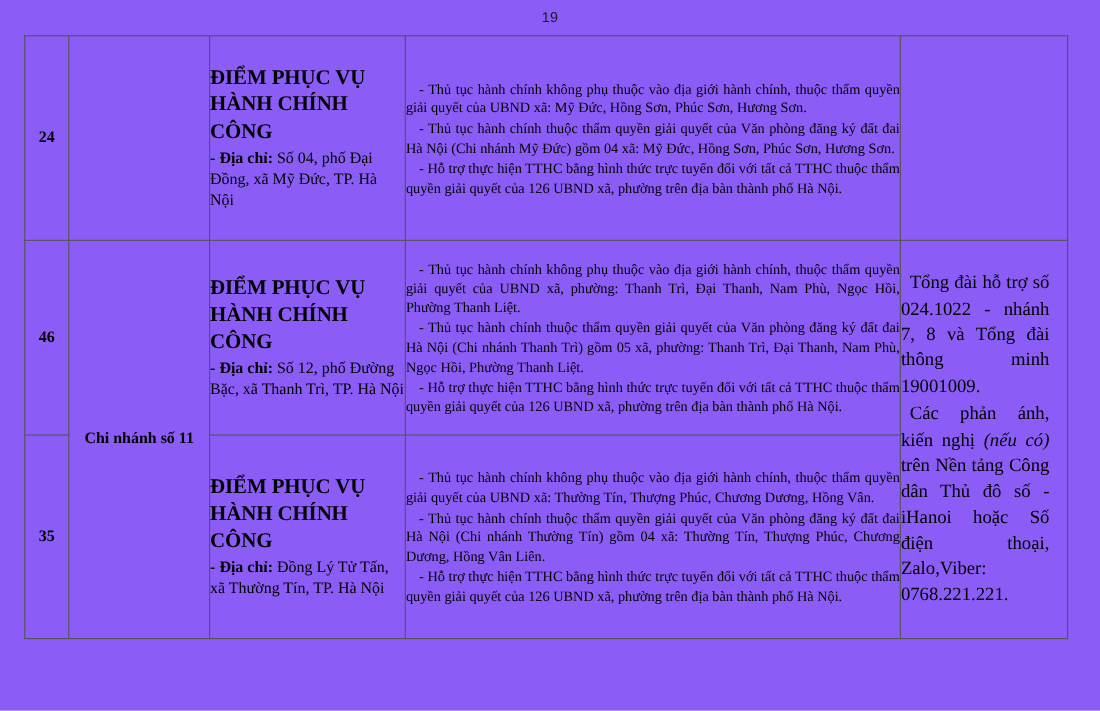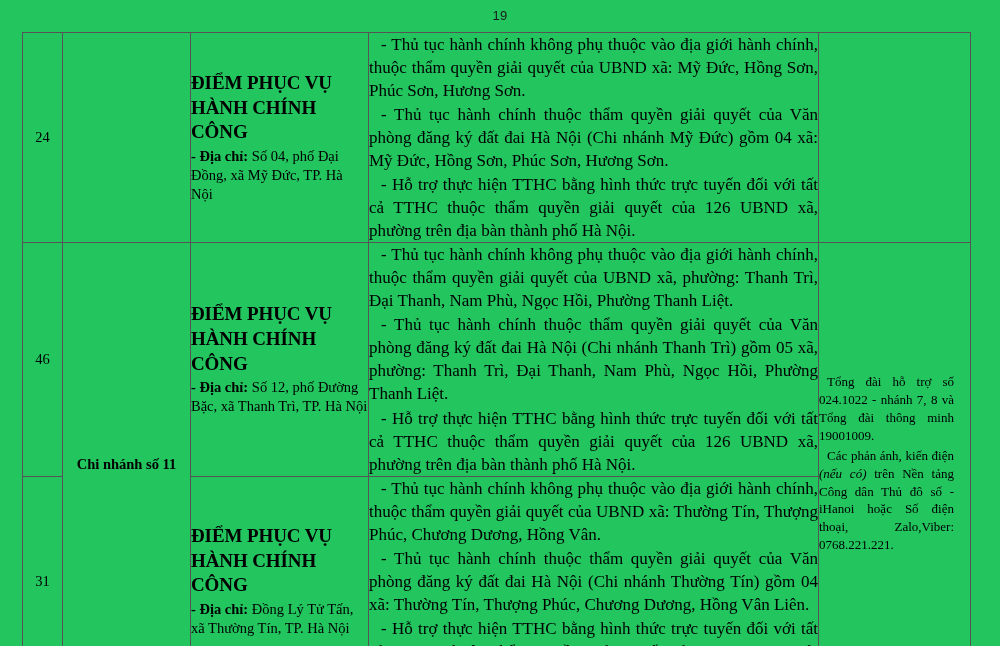--- a/index.html
+++ b/index.html
@@ -14,21 +14,21 @@
     color: #000000;
     position: relative;
     overflow: hidden;
   }
   .page {
     position: absolute;
     left: 0;
     top: 0;
     width: 1000px;
     height: 646px;
-    background: #22c55e;
+    background: #8b5cf6;
   }
   .page-number {
     position: absolute;
     top: 8px;
     left: 0;
     width: 1000px;
     text-align: center;
     font-family: "Liberation Sans", "DejaVu Sans", sans-serif;
     font-size: 13px;
     color: #1a1a1a;
@@ -48,21 +48,21 @@
     padding: 0;
   }
   .col-no    { width: 40px; }
   .col-branch{ width: 128px; }
   .col-name  { width: 178px; }
   .col-desc  { width: 450px; }
   .col-hotline { width: 152px; }
 
   td.cell-no {
     text-align: center;
-    font-weight: normal;
+    font-weight: bold;
     font-size: 14.5px;
   }
   td.cell-branch {
     text-align: center;
     font-weight: bold;
     font-size: 14.5px;
   }
   td.cell-name {
     padding: 4px 6px 4px 9px;
     vertical-align: middle;
@@ -85,30 +85,30 @@
   .org-title .t-line { display: block; }
   .addr {
     font-size: 14.5px;
     line-height: 1.32;
     margin-top: 2px;
   }
   .addr .addr-label {
     font-weight: bold;
   }
   .desc-p {
-    font-size: 17px;
+    font-size: 13px;
     line-height: 1.355;
     text-align: justify;
     text-indent: 12px;
     margin: 0 0 1px 0;
     hyphens: none;
   }
   .desc-p:last-child { margin-bottom: 0; }
   .hot-p {
-    font-size: 13px;
+    font-size: 17px;
     line-height: 1.38;
     text-align: justify;
     text-indent: 8px;
     margin: 0 16px 2px 0;
   }
   .hot-p i { }
 </style>
 </head>
 <body>
 
@@ -154,26 +154,26 @@
           </div>
           <div class="addr"><span class="addr-label">- Địa chỉ:</span><span> Số 12, phố Đường Bặc, xã Thanh Trì, TP. Hà Nội</span></div>
         </td>
         <td class="cell-desc">
           <p class="desc-p">- Thủ tục hành chính không phụ thuộc vào địa giới hành chính, thuộc thẩm quyền giải quyết của UBND xã, phường: Thanh Trì, Đại Thanh, Nam Phù, Ngọc Hồi, Phường Thanh Liệt.</p>
           <p class="desc-p">- Thủ tục hành chính thuộc thẩm quyền giải quyết của Văn phòng đăng ký đất đai Hà Nội (Chi nhánh Thanh Trì) gồm 05 xã, phường: Thanh Trì, Đại Thanh, Nam Phù, Ngọc Hồi, Phường Thanh Liệt.</p>
           <p class="desc-p">- Hỗ trợ thực hiện TTHC bằng hình thức trực tuyến đối với tất cả TTHC thuộc thẩm quyền giải quyết của 126 UBND xã, phường trên địa bàn thành phố Hà Nội.</p>
         </td>
         <td class="cell-hotline" rowspan="2">
           <p class="hot-p">Tổng đài hỗ trợ số 024.1022 - nhánh 7, 8 và Tổng đài thông minh 19001009.</p>
-          <p class="hot-p"><span>Các phản ánh, kiến điện </span><i>(nếu có)</i><span> trên Nền tảng Công dân Thủ đô số - iHanoi hoặc Số điện thoại, Zalo,Viber: 0768.221.221.</span></p>
+          <p class="hot-p"><span>Các phản ánh, kiến nghị </span><i>(nếu có)</i><span> trên Nền tảng Công dân Thủ đô số - iHanoi hoặc Số điện thoại, Zalo,Viber: 0768.221.221.</span></p>
         </td>
       </tr>
 
       <tr style="height:185px;">
-        <td class="cell-no">31</td>
+        <td class="cell-no">35</td>
         <td class="cell-name">
           <div class="org-title">
             <span class="t-line">ĐIỂM PHỤC VỤ</span>
             <span class="t-line">HÀNH CHÍNH CÔNG</span>
           </div>
           <div class="addr"><span class="addr-label">- Địa chỉ:</span><span> Đồng Lý Tử Tấn, xã Thường Tín, TP. Hà Nội</span></div>
         </td>
         <td class="cell-desc">
           <p class="desc-p">- Thủ tục hành chính không phụ thuộc vào địa giới hành chính, thuộc thẩm quyền giải quyết của UBND xã: Thường Tín, Thượng Phúc, Chương Dương, Hồng Vân.</p>
           <p class="desc-p">- Thủ tục hành chính thuộc thẩm quyền giải quyết của Văn phòng đăng ký đất đai Hà Nội (Chi nhánh Thường Tín) gồm 04 xã: Thường Tín,  Thượng Phúc, Chương Dương, Hồng Vân Liên.</p>

